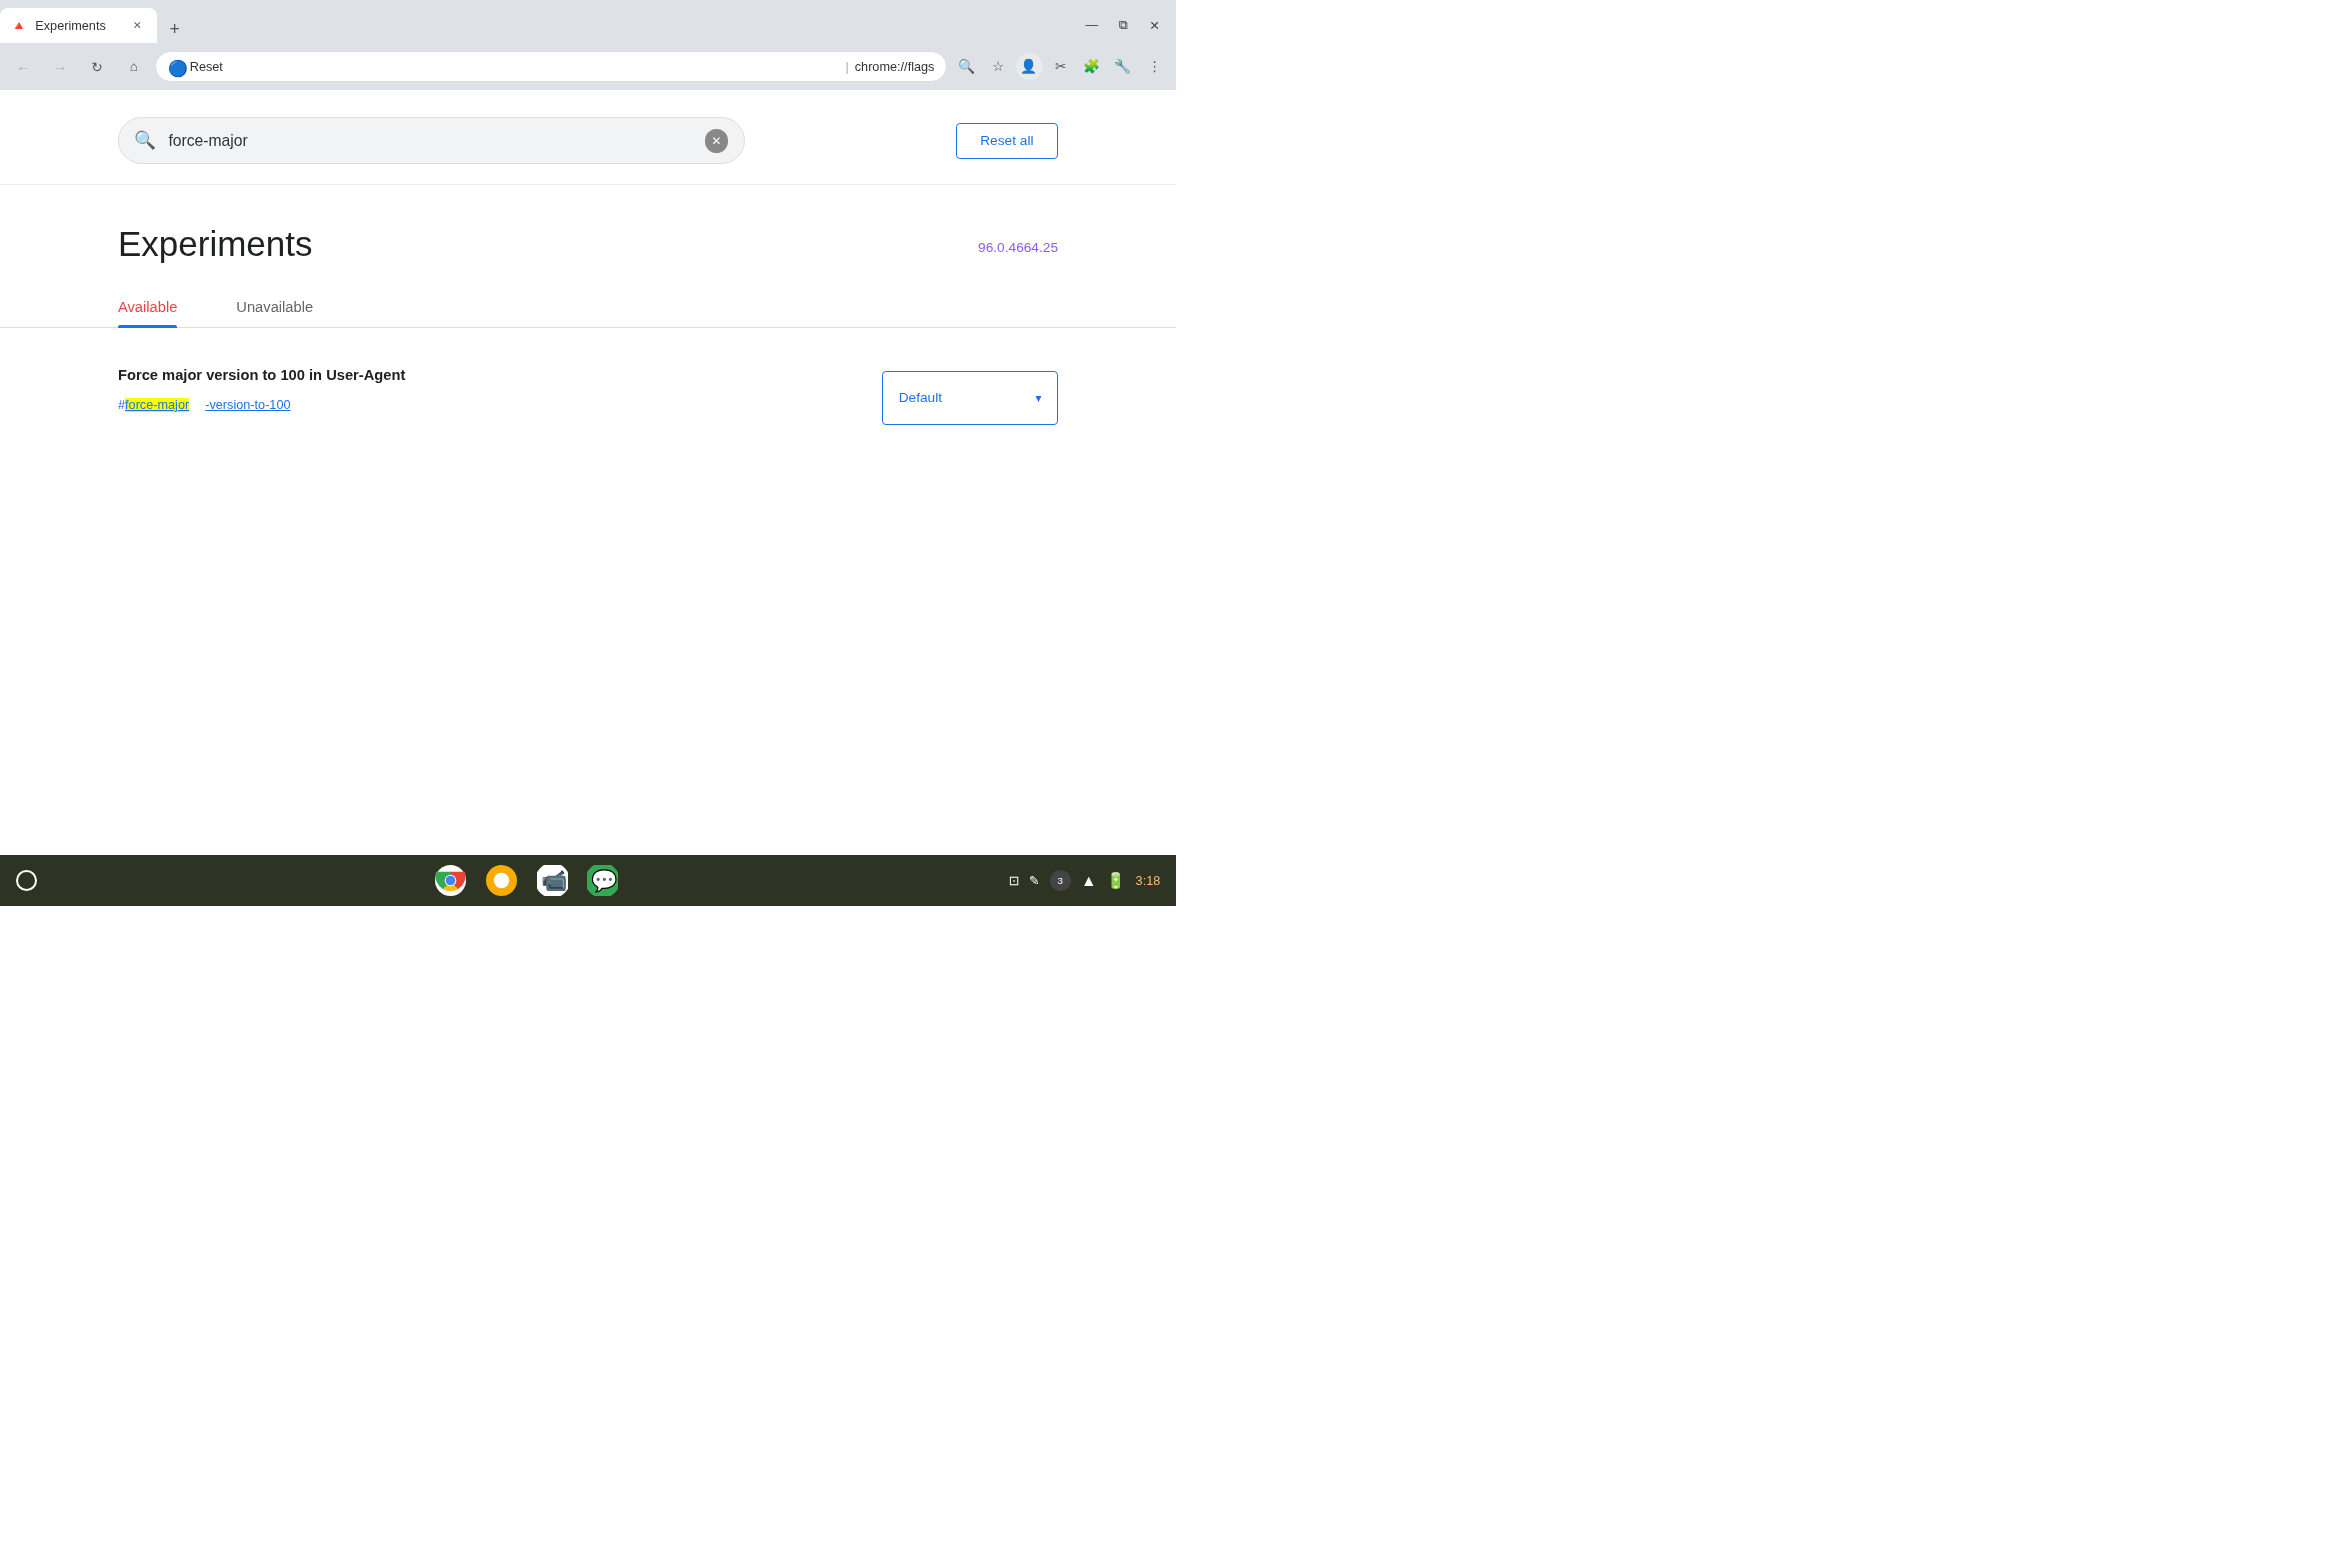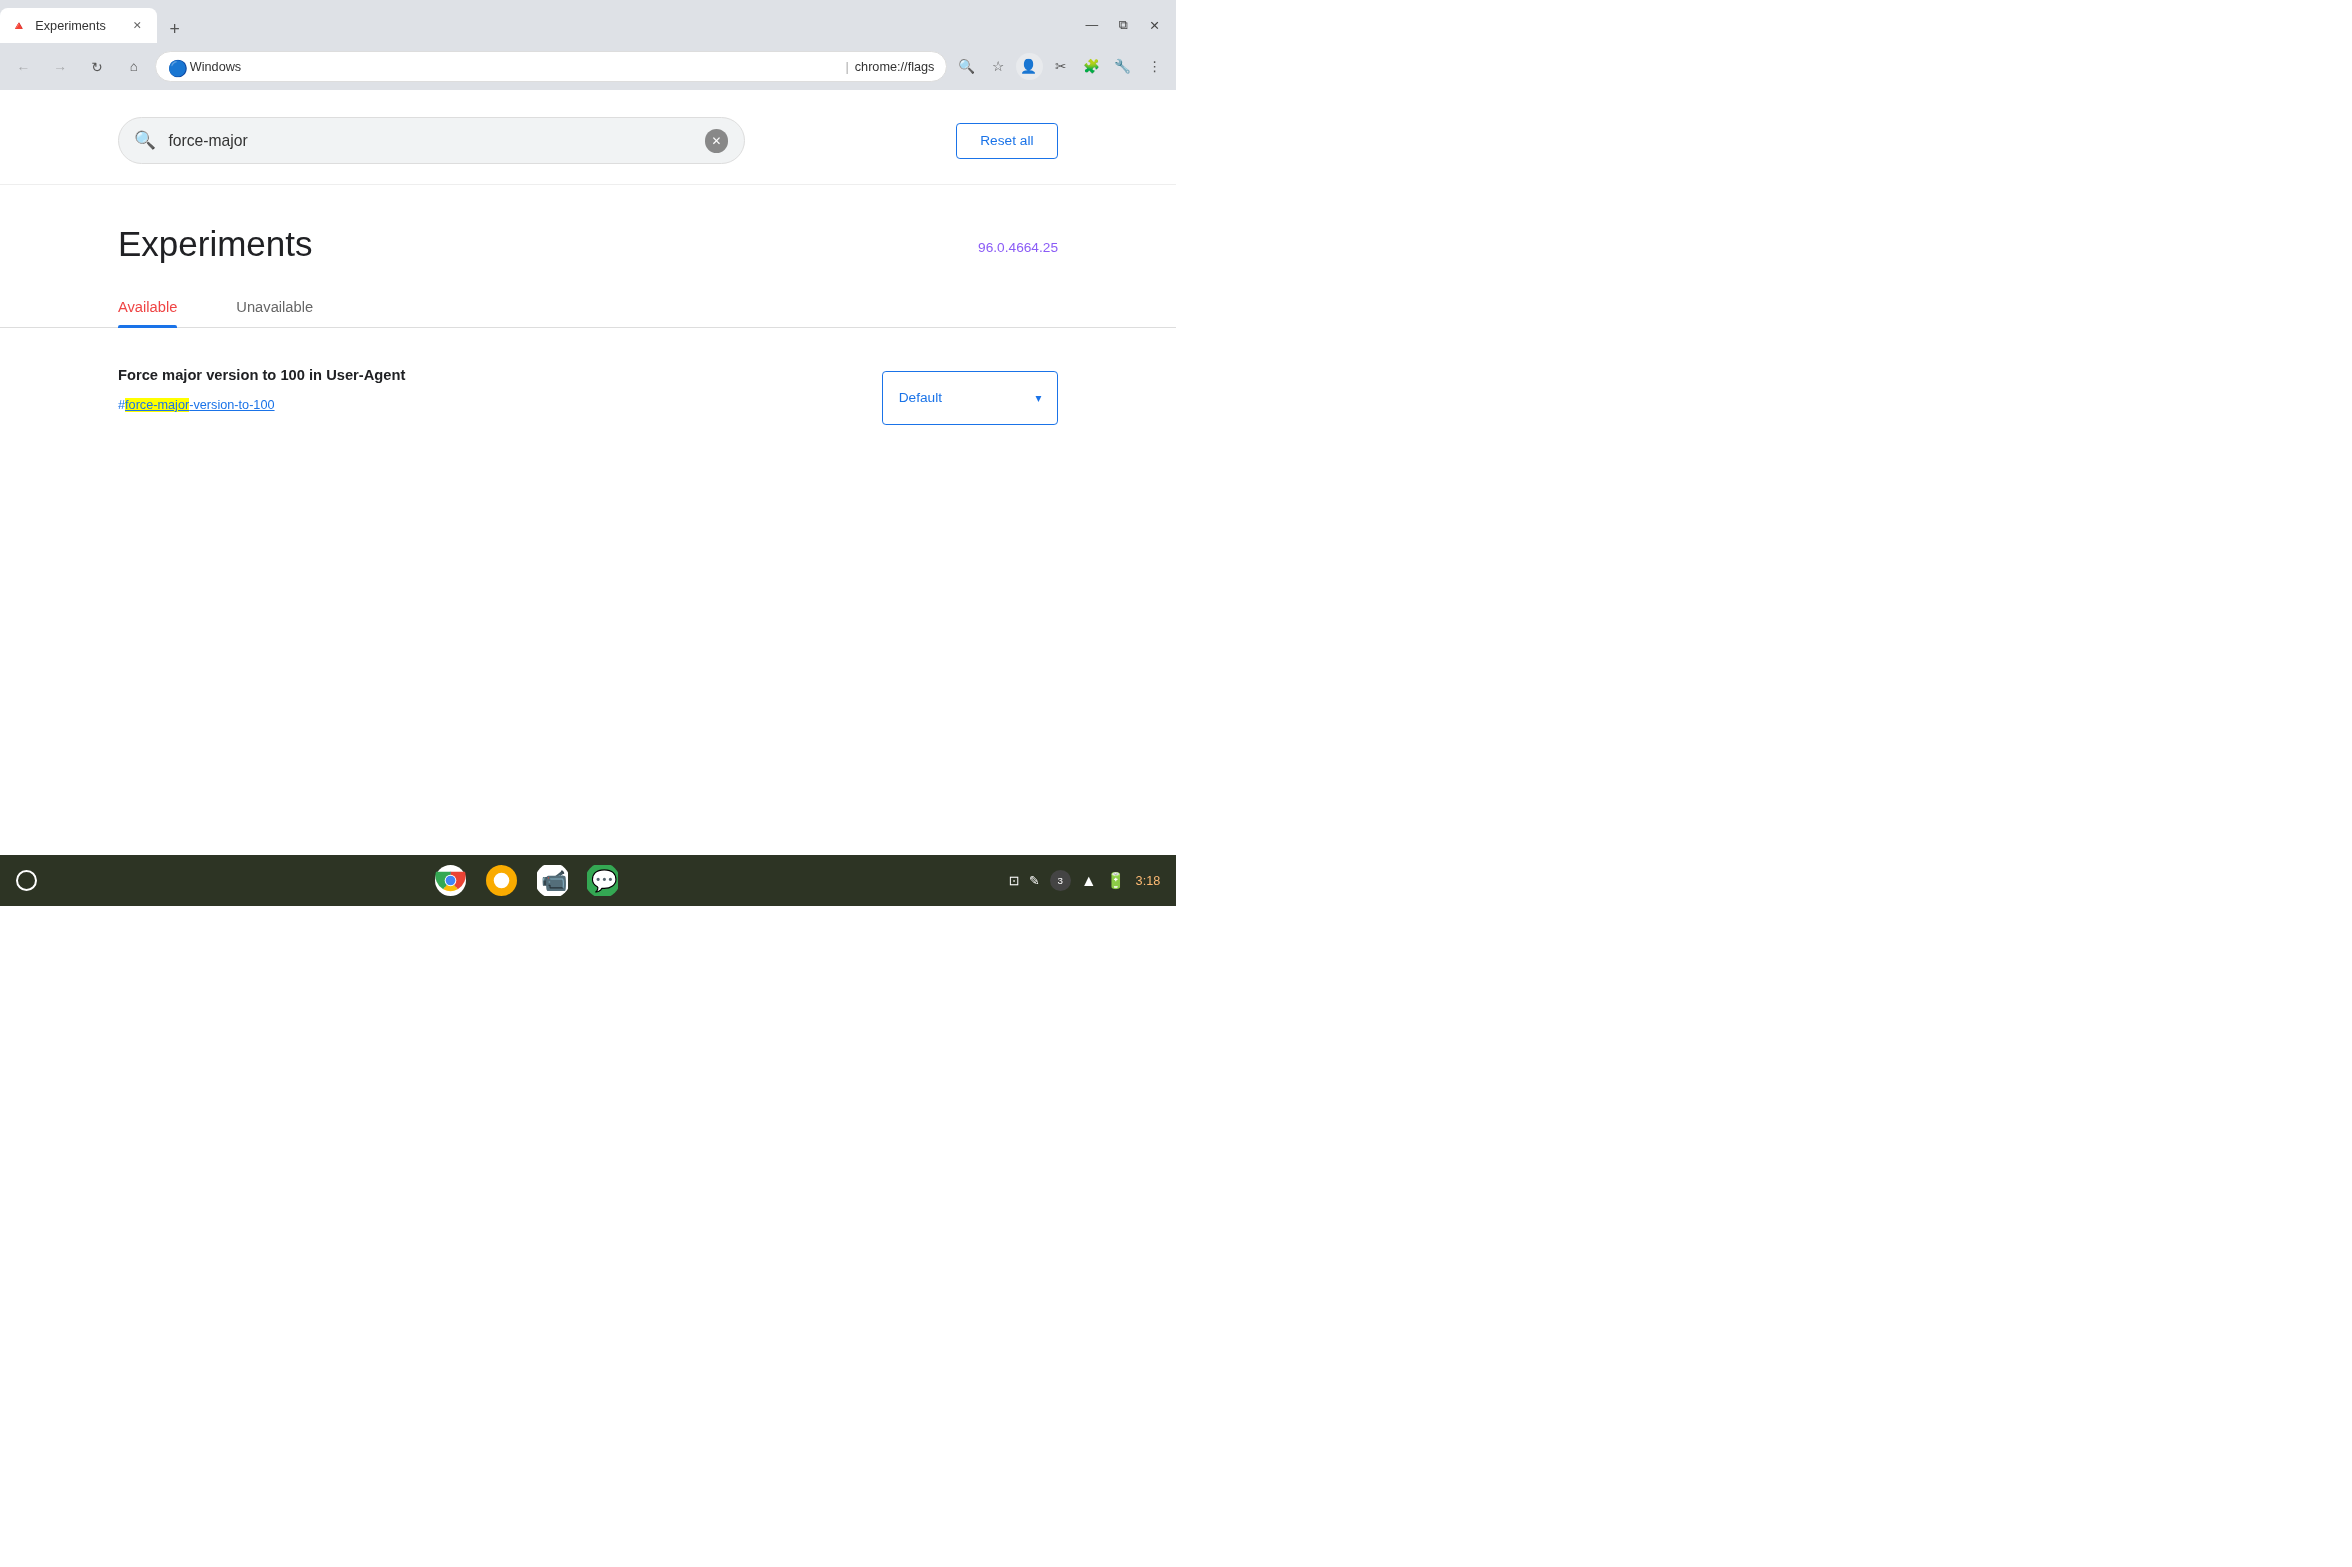--- a/index.html
+++ b/index.html
@@ -124,21 +124,21 @@
 
     
     .flags-content { padding: 39px 118px; }
     .flag-item { margin-bottom: 19.6px; }
     .flag-header { display: flex; align-items: flex-start; justify-content: space-between; }
     .flag-info { flex: 1; max-width: 725px; }
     .flag-title { font-size: 14.7px; font-weight: 700; color: #202124; margin-bottom: 11.8px; }
     .flag-description { font-size: 13.7px; color: #444; line-height: 1.6; margin-bottom: 13.7px; }
     .flag-link { font-size: 12.7px; color: #1a73e8; text-decoration: none; }
     .flag-link .highlight { background-color: #ffff00; color: #1a73e8; text-decoration: underline; }
-    .flag-link .rest { color: #1a73e8; text-decoration: underline; }
+    .flag-link .rest { color: #1a73e8; text-decoration: underline; padding-left: 16px; }
     .flag-dropdown {
       margin-top: 3.9px;
       min-width: 176px; flex-shrink: 0;
       border: 1px solid #1a73e8; border-radius: 3.9px;
       padding: 9.8px 15.7px; font-size: 13.7px; color: #1a73e8;
       background: #fff; cursor: pointer;
       display: flex; align-items: center; justify-content: space-between;
       height: 54px;
     }
     .flag-dropdown .chevron { font-size: 11.8px; color: #1a73e8; }
@@ -181,21 +181,21 @@
     </div>
   </div>
 
   <div class="address-bar-row">
     <div class="nav-btn disabled">←</div>
     <div class="nav-btn disabled">→</div>
     <div class="nav-btn">↻</div>
     <div class="nav-btn">⌂</div>
     <div class="address-bar">
       <span class="address-favicon">🔵</span>
-      <span class="address-text">Windows</span>
+      <span class="address-text">Reset</span>
       <span class="address-separator">|</span>
       <span class="address-url">chrome://flags</span>
     </div>
     <div class="toolbar-icons">
       <div class="toolbar-icon">🔍</div>
       <div class="toolbar-icon">☆</div>
       <div class="toolbar-icon" style="background:#e8eaed; border-radius:50%; overflow:hidden;">👤</div>
       <div class="toolbar-icon">✂</div>
       <div class="toolbar-icon">🧩</div>
       <div class="toolbar-icon">🔧</div>

